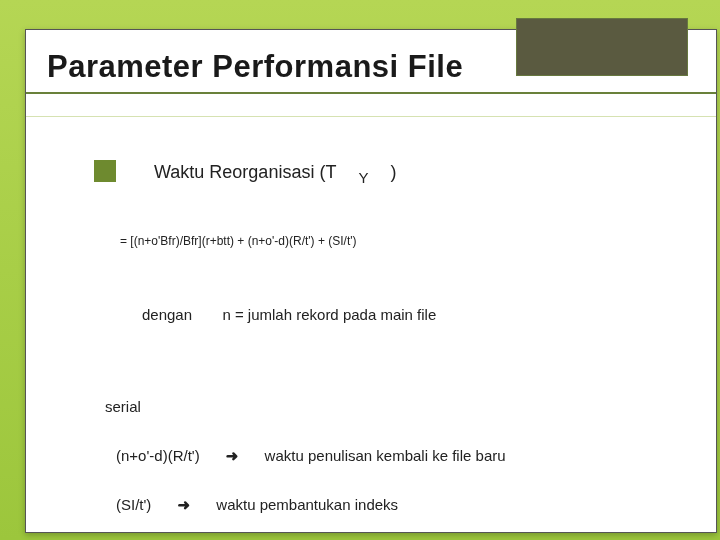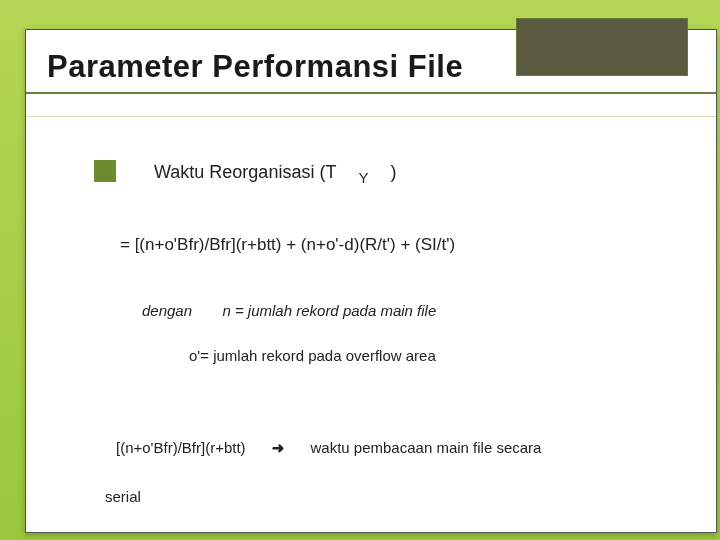--- a/index.html
+++ b/index.html
@@ -70,29 +70,29 @@
     flex: 0 0 auto;
     position: relative;
     top: 4px;
   }
   .heading-line {
     font-size: 18px;
     color: #222;
   }
   .formula {
     margin-left: 26px;
-    font-size: 17px;
-    margin-bottom: 8px;
+    font-size: 12px;
+    margin-bottom: 20px;
   }
   .defs {
     margin-left: 26px;
     font-size: 15px;
   }
   .defs .with-label { display: inline; }
-  .defs-line { display: block; font-style: italic; }
+  .defs-line { display: block; }
   .defs-indent { margin-left: 58px; display: block; }
   .gap { height: 24px; }
   .explain {
     margin-left: 0;
     font-size: 15px;
   }
   .explain-row { margin-bottom: 4px; }
   .explain-cont { }
   .arrow { font-weight: bold; }
 </style>
@@ -114,30 +114,34 @@
         <span>Waktu Reorganisasi (T</span><sub>Y</sub><span>)</span>
       </div>
     </div>
 
     <div class="formula">= [(n+o'Bfr)/Bfr](r+btt) + (n+o'-d)(R/t') + (SI/t')</div>
 
     <div class="defs">
       <span class="defs-line">
         <span class="with-label">dengan</span>&nbsp;&nbsp;<span>n = jumlah rekord pada main file</span>
       </span>
-      <span class="defs-indent">o'= jumlah rekord pada overflow area</span>
     </div>
 
     <div class="gap"></div>
 
     <div class="explain">
-      <div class="explain-row">
-        <span>[(n+o'Bfr)/Bfr](r+btt)</span>
-        <span class="arrow">➜</span>
-        <span>waktu pembacaan main file secara</span>
-      </div>
       <div class="explain-row explain-cont">serial</div>
 
+      <div class="explain-row">
+        <span>(n+o'-d)(R/t')</span>
+        <span class="arrow">➜</span>
+        <span>waktu penulisan kembali ke file baru</span>
+      </div>
 
+      <div class="explain-row">
+        <span>(SI/t')</span>
+        <span class="arrow">➜</span>
+        <span>waktu pembantukan indeks</span>
+      </div>
     </div>
 
   </div>
 </div>
 
 </body></html>

